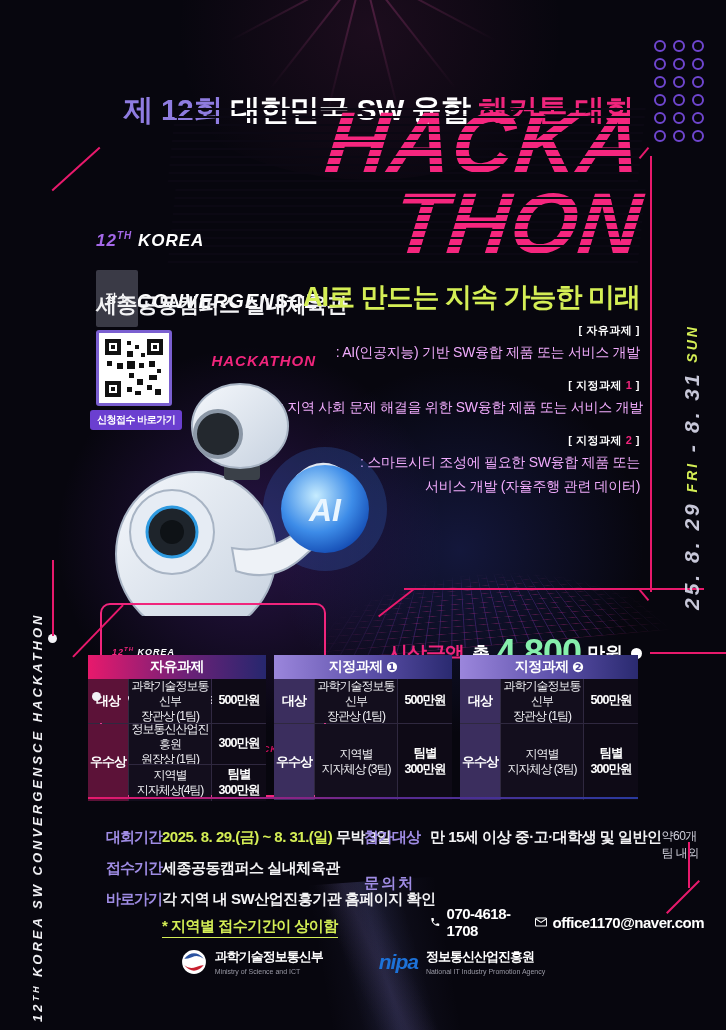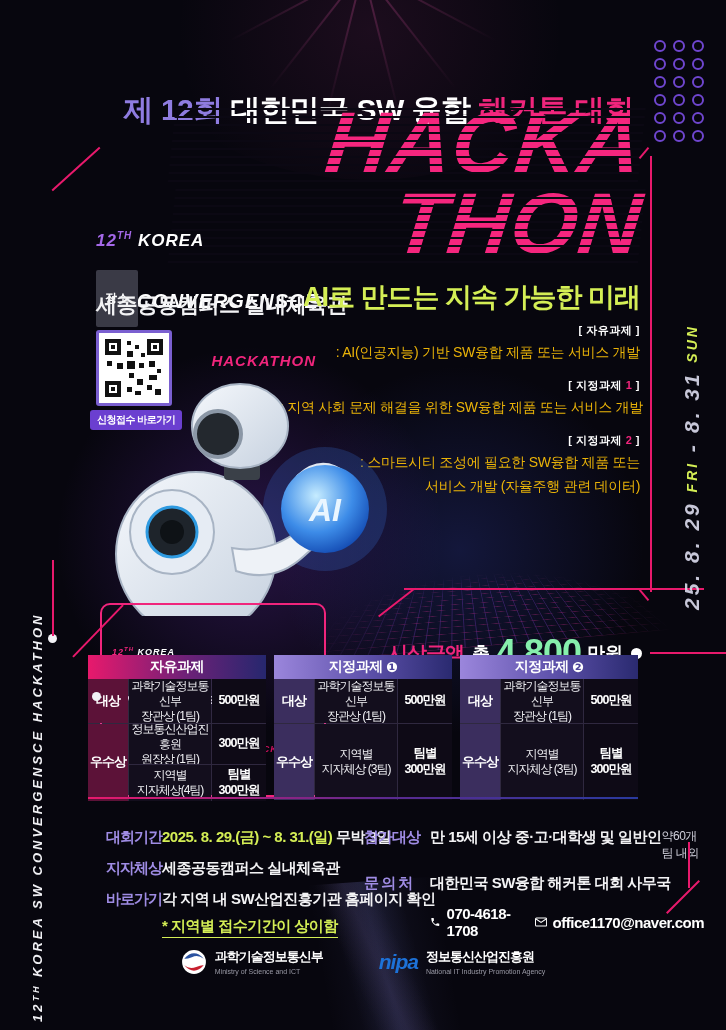--- a/index.html
+++ b/index.html
@@ -59,21 +59,21 @@
     color:#d4ee55;letter-spacing:-1px;}
   
   .qrbox{position:absolute;left:96px;top:330px;width:70px;height:70px;background:#fff;
     border:3px solid #7a5fd0;border-radius:3px;display:flex;align-items:center;justify-content:center;}
   .qrcap{position:absolute;left:90px;top:410px;background:#6b3fd0;color:#fff;font-size:10px;
     font-weight:bold;padding:3px 7px;border-radius:3px;letter-spacing:-.5px;}
   
   .tasks{position:absolute;top:323px;right:86px;width:360px;text-align:right;}
   .task-title{font-size:11px;font-weight:bold;letter-spacing:.5px;white-space:pre;}
   .task-title .num{color:#f0257c;}
-  .task-desc{font-size:14px;color:#eab308;margin-top:6px;letter-spacing:-.3px;white-space:pre;}
+  .task-desc{font-size:14px;color:#f0abfc;margin-top:6px;letter-spacing:-.3px;white-space:pre;}
   .tgap{height:16px;}
   
   .robot{position:absolute;left:88px;top:366px;pointer-events:none;}
   .dome{position:absolute;left:322px;top:444px;width:370px;height:200px;opacity:.55;
     background-image:
       repeating-linear-gradient(0deg,rgba(226,44,150,.55) 0 1px,transparent 1px 14px),
       repeating-linear-gradient(90deg,rgba(130,60,220,.55) 0 1px,transparent 1px 13px);
     transform:perspective(280px) rotateX(56deg) rotateZ(-9deg);transform-origin:50% 100%;
     -webkit-mask-image:radial-gradient(ellipse at 50% 75%,#000 35%,transparent 72%);
     mask-image:radial-gradient(ellipse at 50% 75%,#000 35%,transparent 72%);
@@ -355,40 +355,39 @@
   </div>
   <div class="tunderline"></div>
 
   <div class="info">
     <div class="col-left">
       <div class="irow">
         <span class="ilabel">대회기간</span>
         <span class="ival"><span class="c-green">2025. 8. 29.(금) ~ 8. 31.(일)</span><span> 무박 3일</span></span>
       </div>
       <div class="irow">
-        <span class="ilabel">지자체상</span>
+        <span class="ilabel">접수기간</span>
         <span class="ival">세종공동캠퍼스 실내체육관</span>
       </div>
       <div class="irow">
         <span class="ilabel">바로가기</span>
         <span class="ival">각 지역 내 SW산업진흥기관 홈페이지 확인</span>
       </div>
       <div class="irow" style="margin-left:66px;margin-top:-4px">
         <span class="inote">* 지역별 접수기간이 상이함</span>
       </div>
     </div>
     <div class="col-right">
       <div class="irow">
         <span class="ilabel">참가대상</span>
         <span class="ival">만 15세 이상 중·고·대학생 및 일반인</span>
         <span class="ismall">약60개팀 내외</span>
       </div>
       <div class="irow">
         <span class="ilabel">문 의 처</span>
-        <span class="ival">대한민국 SW융합 해커톤 대회 사무국</span>
       </div>
       <div class="contact">
         <svg width="14" height="14" viewBox="0 0 24 24">
             <path fill="#fff" d="M6.6 10.8c1.4 2.8 3.8 5.1 6.6 6.6l2.2-2.2c.3-.3.7-.4 1-.2 1.1.4 2.4.6 3.6.6.6 0 1 .4 1 1V20c0 .6-.4 1-1 1C10.6 21 3 13.4 3 4c0-.6.4-1 1-1h3.5c.6 0 1 .4 1 1 0 1.3.2 2.5.6 3.6.1.3 0 .7-.2 1l-2.3 2.2z"></path>
           </svg>
         <span>070-4618-1708</span>
         <svg class="em" width="16" height="12" viewBox="0 0 24 18">
             <rect x="1" y="1" width="22" height="16" rx="2" fill="none" stroke="#fff" stroke-width="2"></rect>
             <path d="M2 3 L12 10 L22 3" fill="none" stroke="#fff" stroke-width="2"></path>
           </svg>

